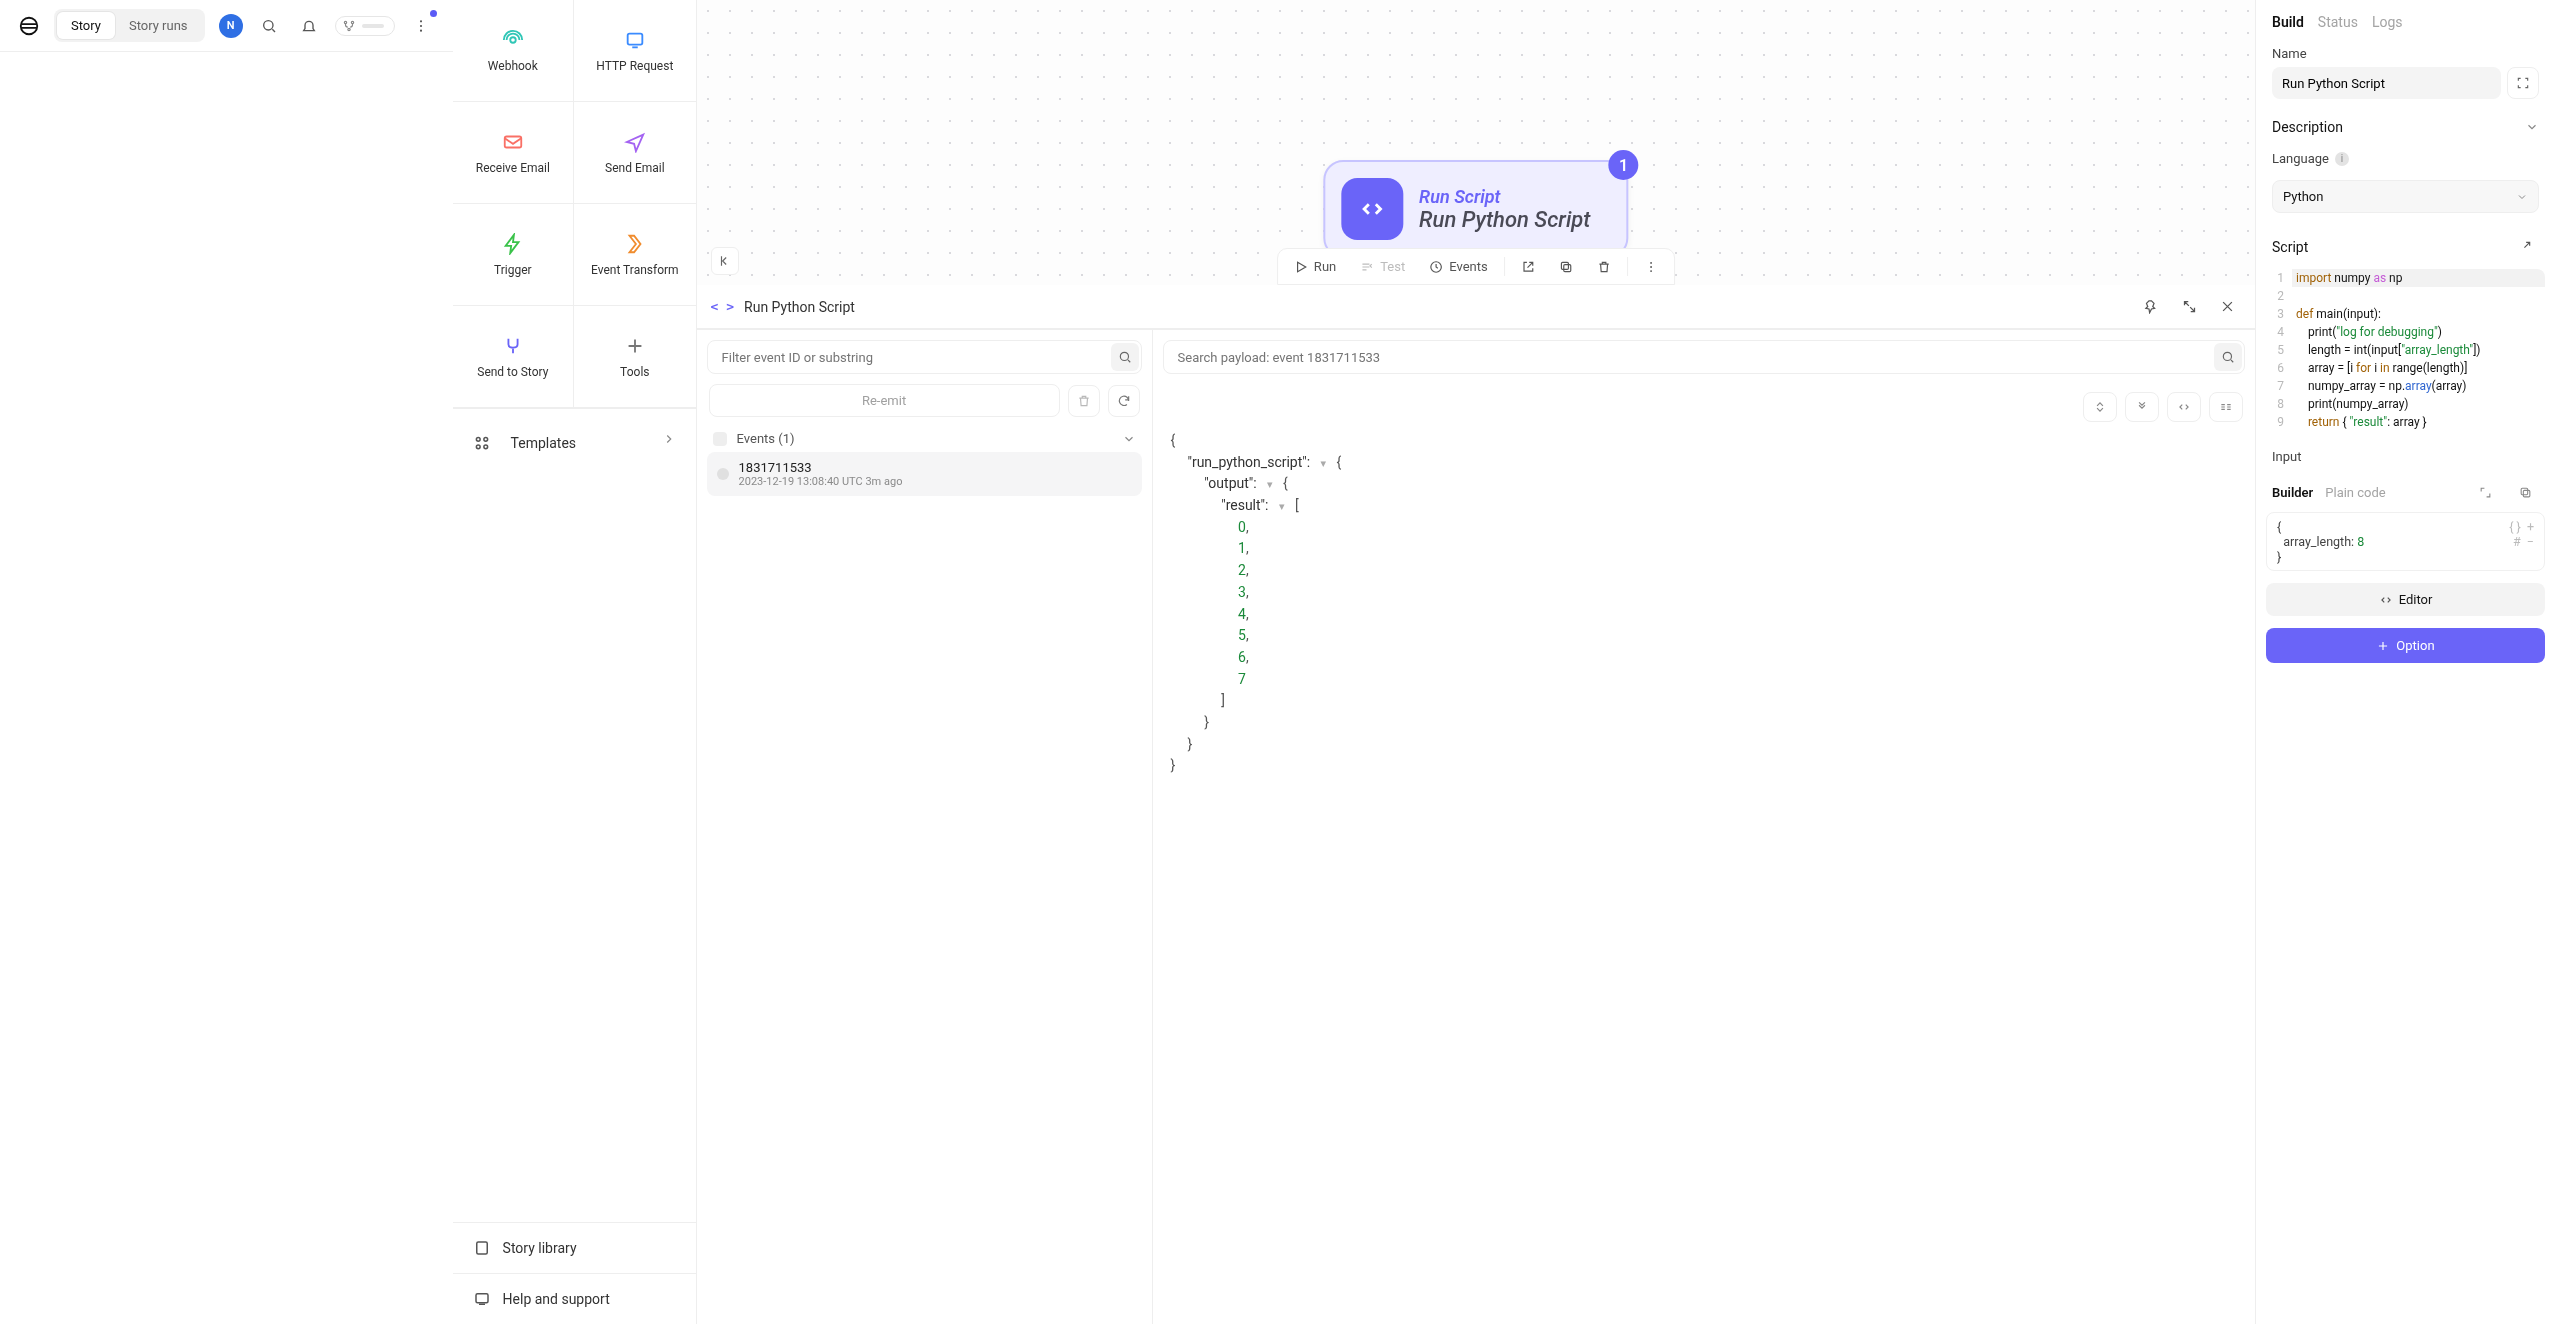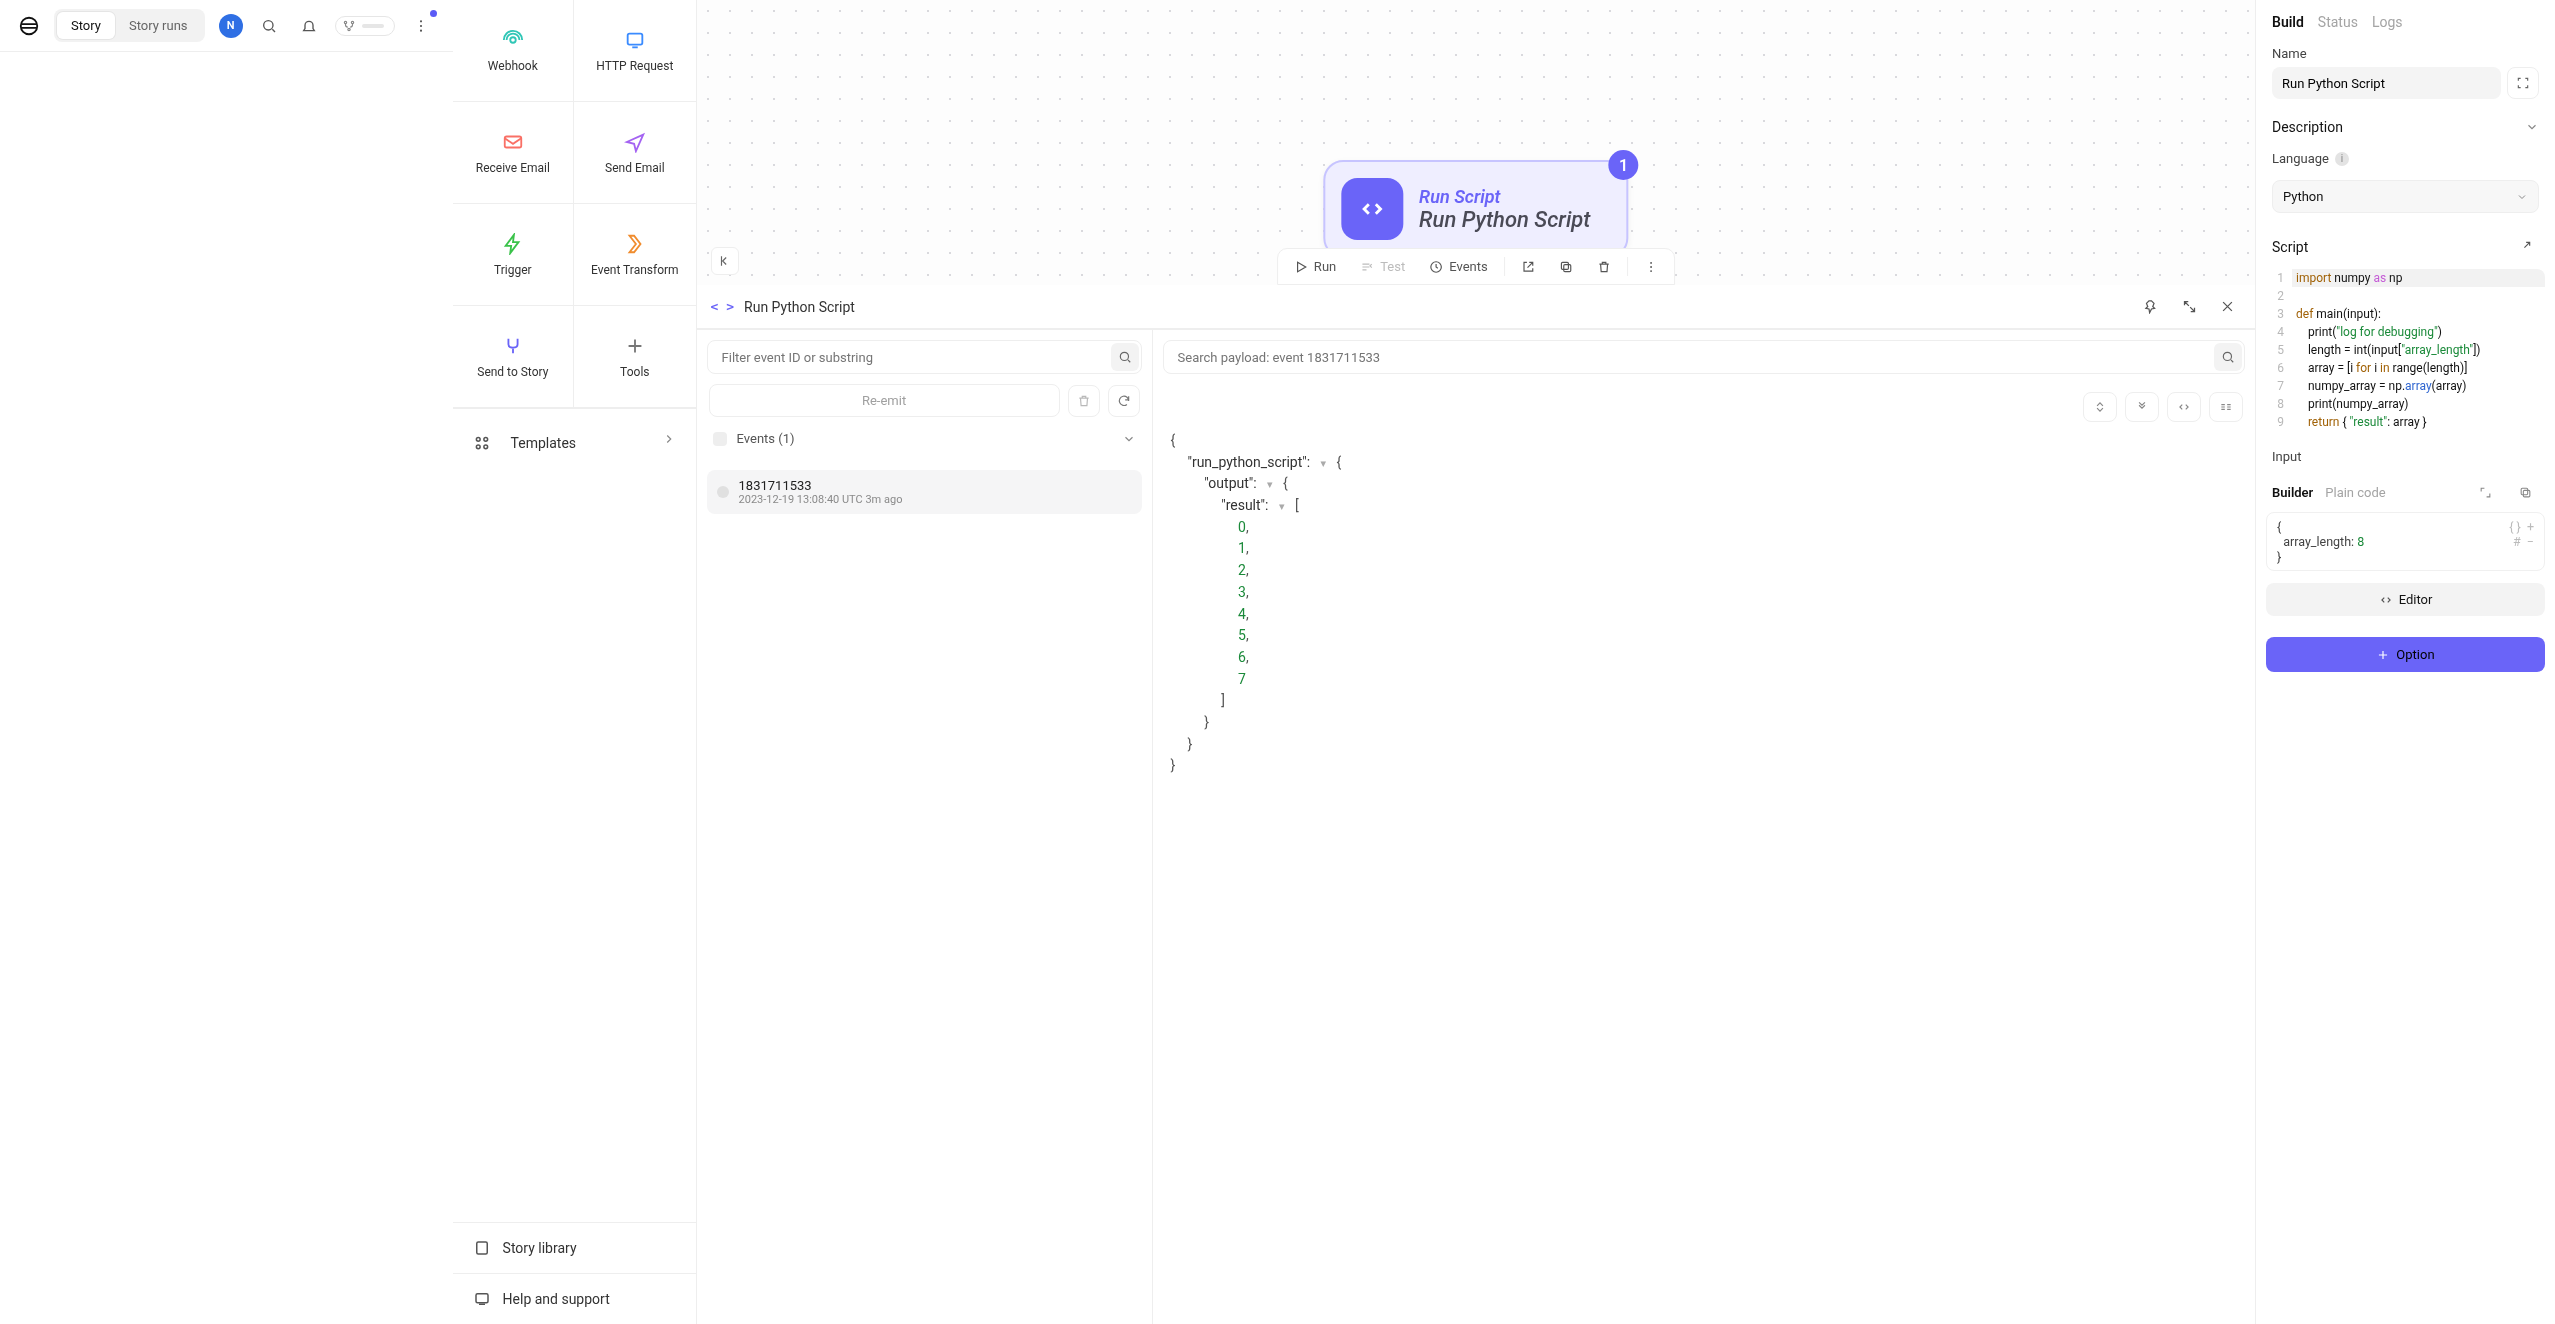--- a/index.html
+++ b/index.html
@@ -65,21 +65,21 @@
 .filters { display:flex; gap:0; padding:0; }
 .filter-input-wrap { flex:1; display:flex; align-items:center; border:1px solid #eee; border-radius:8px; margin:10px; padding:2px 2px 2px 10px; }
 .filter-input-wrap input { flex:1; border:none; outline:none; font-size:13px; padding:6px 4px;}
 .filter-input-wrap .srch { width:28px; height:28px; background:#f3f3f3; border-radius:6px; display:flex; align-items:center; justify-content:center;}
 .reemit-row { display:flex; align-items:center; gap:8px; padding: 0 12px 10px;}
 .reemit-row .reemit { flex:1; border:1px solid #eee; border-radius:8px; padding:8px; font-size:13px; color:#a0a0a0; background:#fff; text-align:center;}
 .reemit-row .small { width:32px; height:32px; border:1px solid #eee; border-radius:8px; display:flex; align-items:center; justify-content:center;}
 .events-head { display:flex; align-items:center; justify-content:space-between; padding: 4px 16px; font-size:13px; color:#555;}
 .events-head .pad { display:flex; align-items:center; gap:10px;}
 .events-head .sq { width:14px; height:14px; border-radius:4px; background:#eee;}
-.event-item { margin: 20px 10px; padding: 8px 10px; border-radius:8px; background:#f5f5f6; display:flex; gap:10px; align-items:center;}
+.event-item { margin: 2px 10px; padding: 8px 10px; border-radius:8px; background:#f5f5f6; display:flex; gap:10px; align-items:center;}
 .event-item .dot { width:12px; height:12px; border-radius:50%; background:#e0e0e0;}
 .event-item .meta { display:flex; flex-direction:column;}
 .event-item .id { font-size:13px; color:#222;}
 .event-item .ts { font-size:11px; color:#8a8a8a;}
 
 
 .payload-toolbar { display:flex; gap:8px; padding:8px 12px; justify-content:flex-end;}
 .payload-toolbar .pbtn { width:34px; height:30px; border:1px solid #eee; border-radius:8px; display:flex; align-items:center; justify-content:center; font-size:12px; color:#666;}
 .payload { font-family: ui-monospace, Menlo, monospace; font-size:14px; line-height:1.55; padding: 0 18px 18px; white-space:pre; color:#333; overflow:auto;}
 .payload .k { color:#333;}
@@ -112,21 +112,21 @@
 .input-sect { padding: 10px 16px 4px;}
 .builder-tabs { display:flex; gap:12px; align-items:center; padding: 4px 16px 6px; font-size:13px;}
 .builder-tabs .t { color:#a4a4a4; cursor:pointer;}
 .builder-tabs .t.active { color:#111; font-weight:600;}
 .builder-tabs .grow { flex:1;}
 .json-box { margin: 0 10px 8px; border:1px solid #f0f0f0; border-radius:8px; padding:6px 10px; font-family: ui-monospace, Menlo, monospace; font-size:12.5px; color:#444;}
 .json-box .row { display:flex; justify-content:space-between; align-items:center;}
 .json-box .muted { color:#bbb;}
 .json-box .num { color:#1b8a3a;}
 .editor-btn { margin: 4px 10px 8px; border-radius:8px; background:#f3f3f3; display:flex; align-items:center; justify-content:center; gap:6px; padding:9px; font-size:13px; cursor:pointer;}
-.primary-btn { margin: 13px 10px 12px; border-radius:8px; background:#6a64f8; color:#000000; display:flex; align-items:center; justify-content:center; gap:6px; padding:10px; font-size:13px; cursor:pointer;}
+.primary-btn { margin: 4px 10px 12px; border-radius:8px; background:#6a64f8; color:#ffffff; display:flex; align-items:center; justify-content:center; gap:6px; padding:10px; font-size:13px; cursor:pointer;}
 .info-ico { width:14px; height:14px; border-radius:50%; background:#e3e3e3; color:#888; font-size:10px; display:inline-flex; align-items:center; justify-content:center;}
 
 
 .sub-hdr { display:flex; align-items:center; height:44px; padding:0 14px; gap:10px; border-bottom:1px solid #eee; font-size:14px;}
 .sub-hdr .spacer{flex:1;}
 .sub-hdr .code-chev { color:#6a64f8; font-weight:700; font-family:ui-monospace,Menlo,monospace; font-size:13px;}
 .sub-hdr .title { color:#333;}
 </style>
 </head>
 <body>

